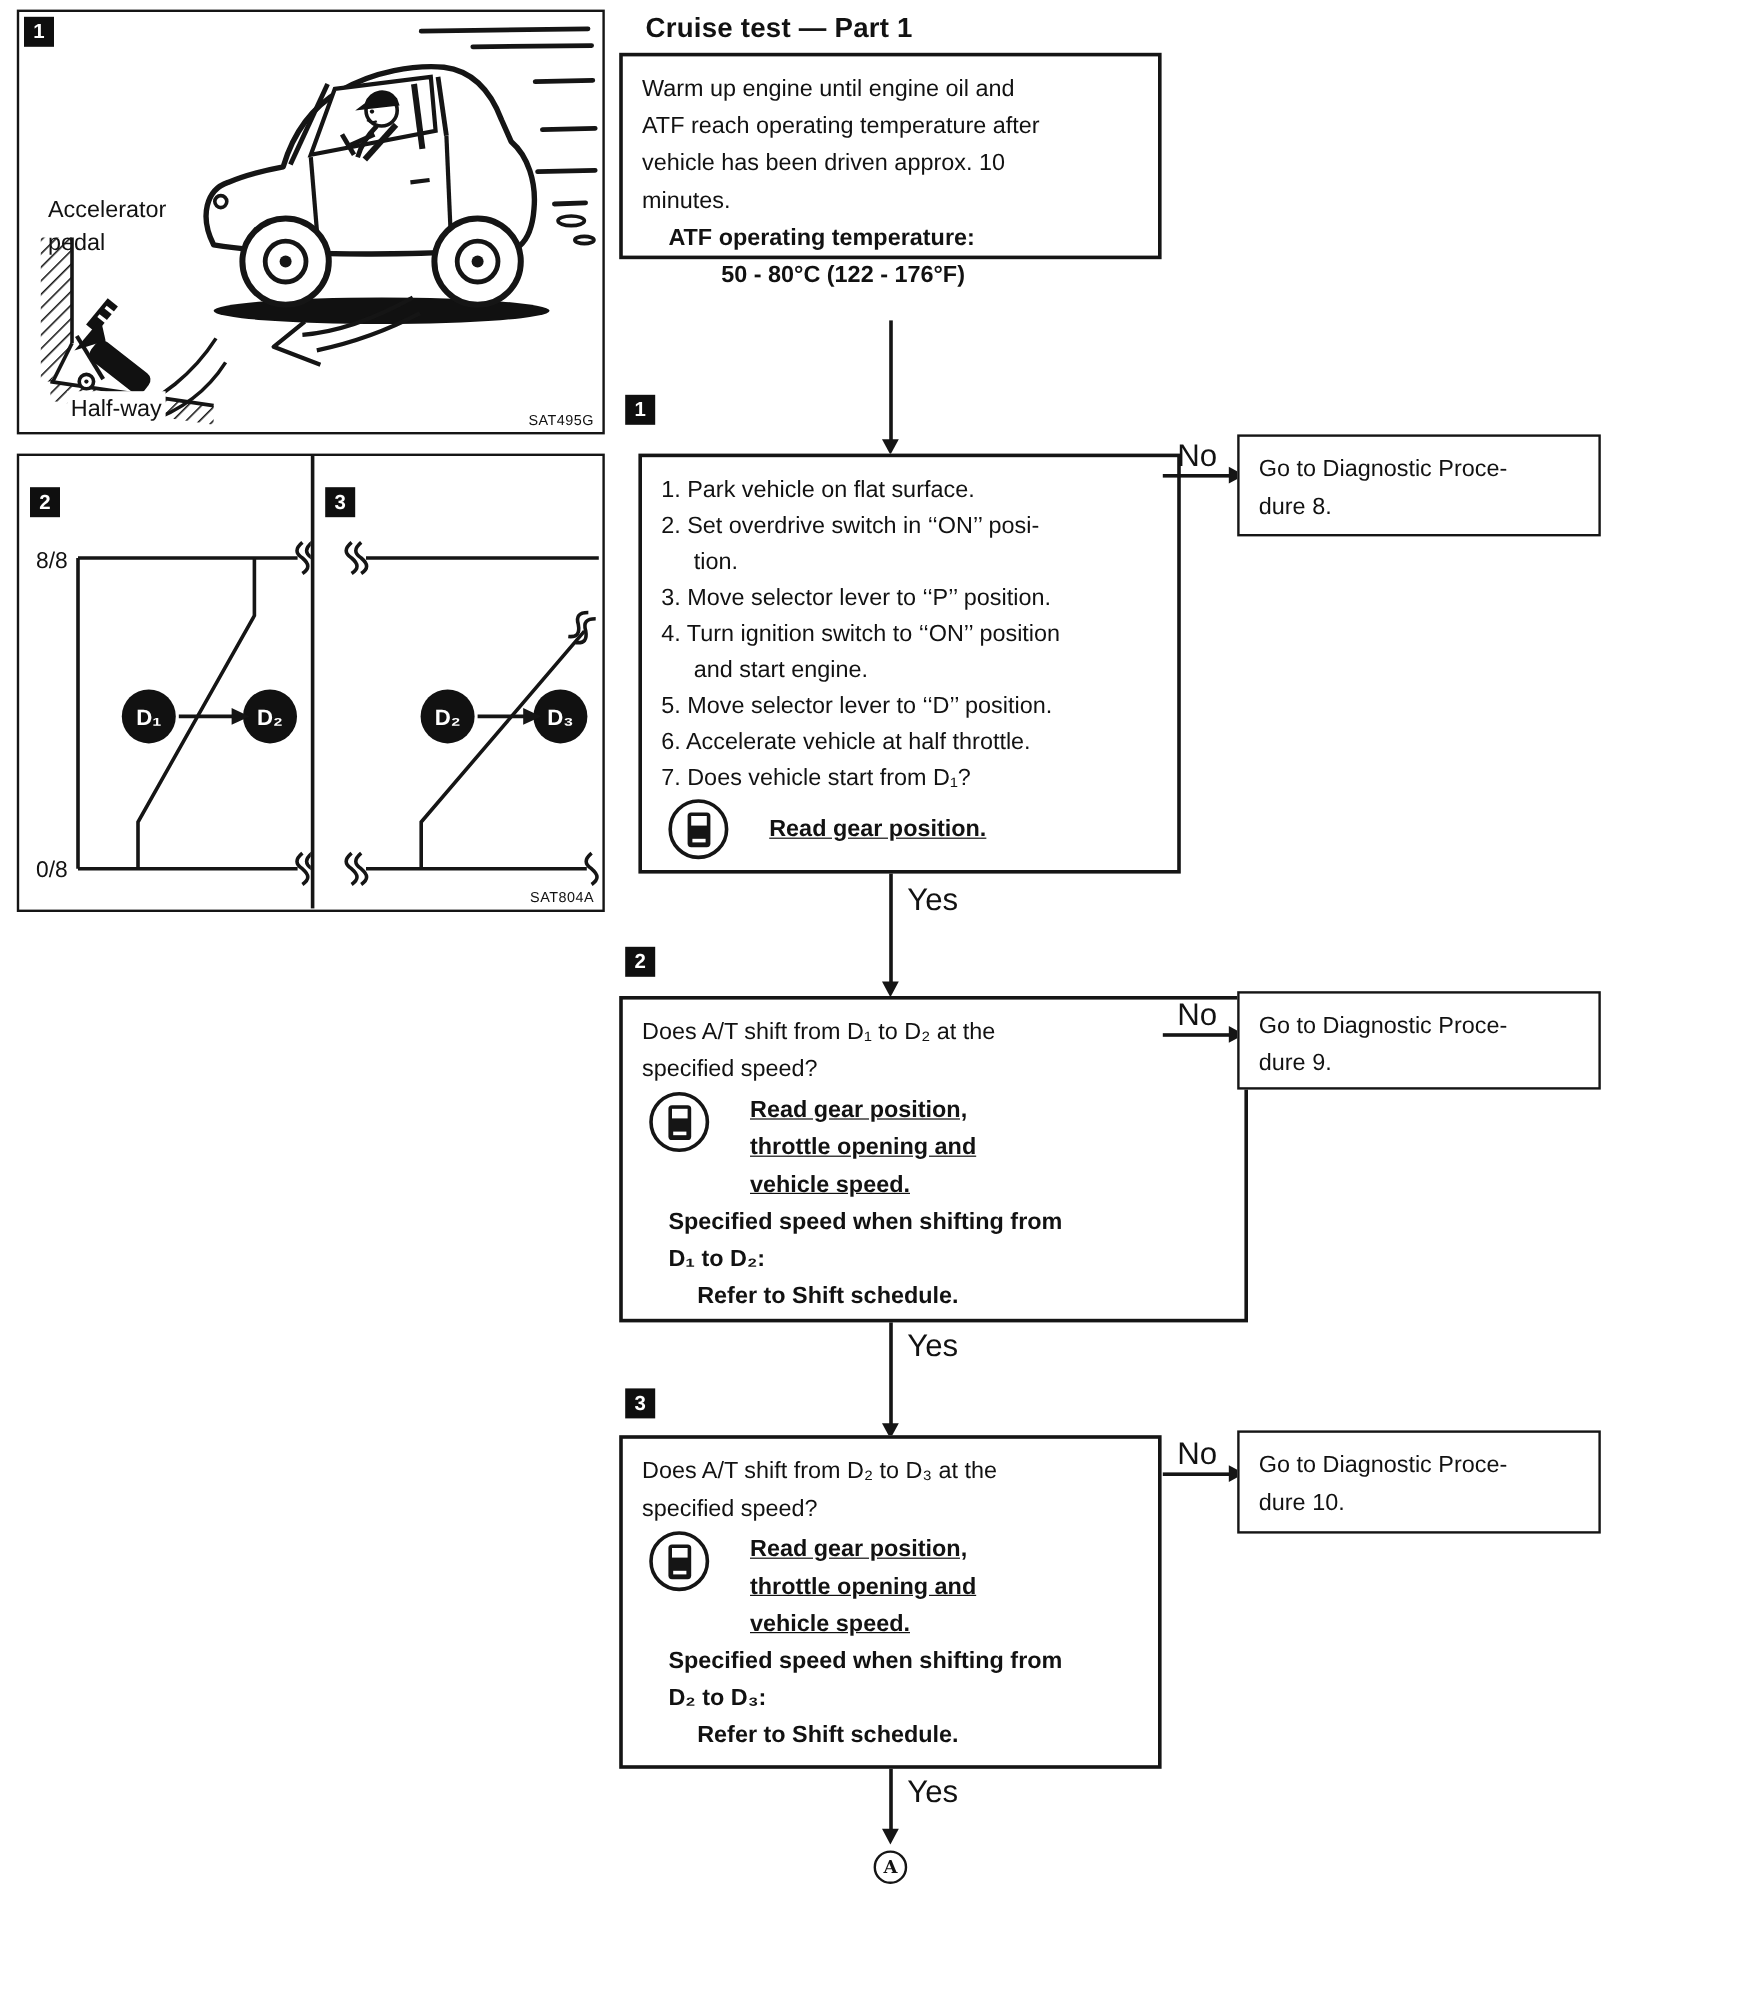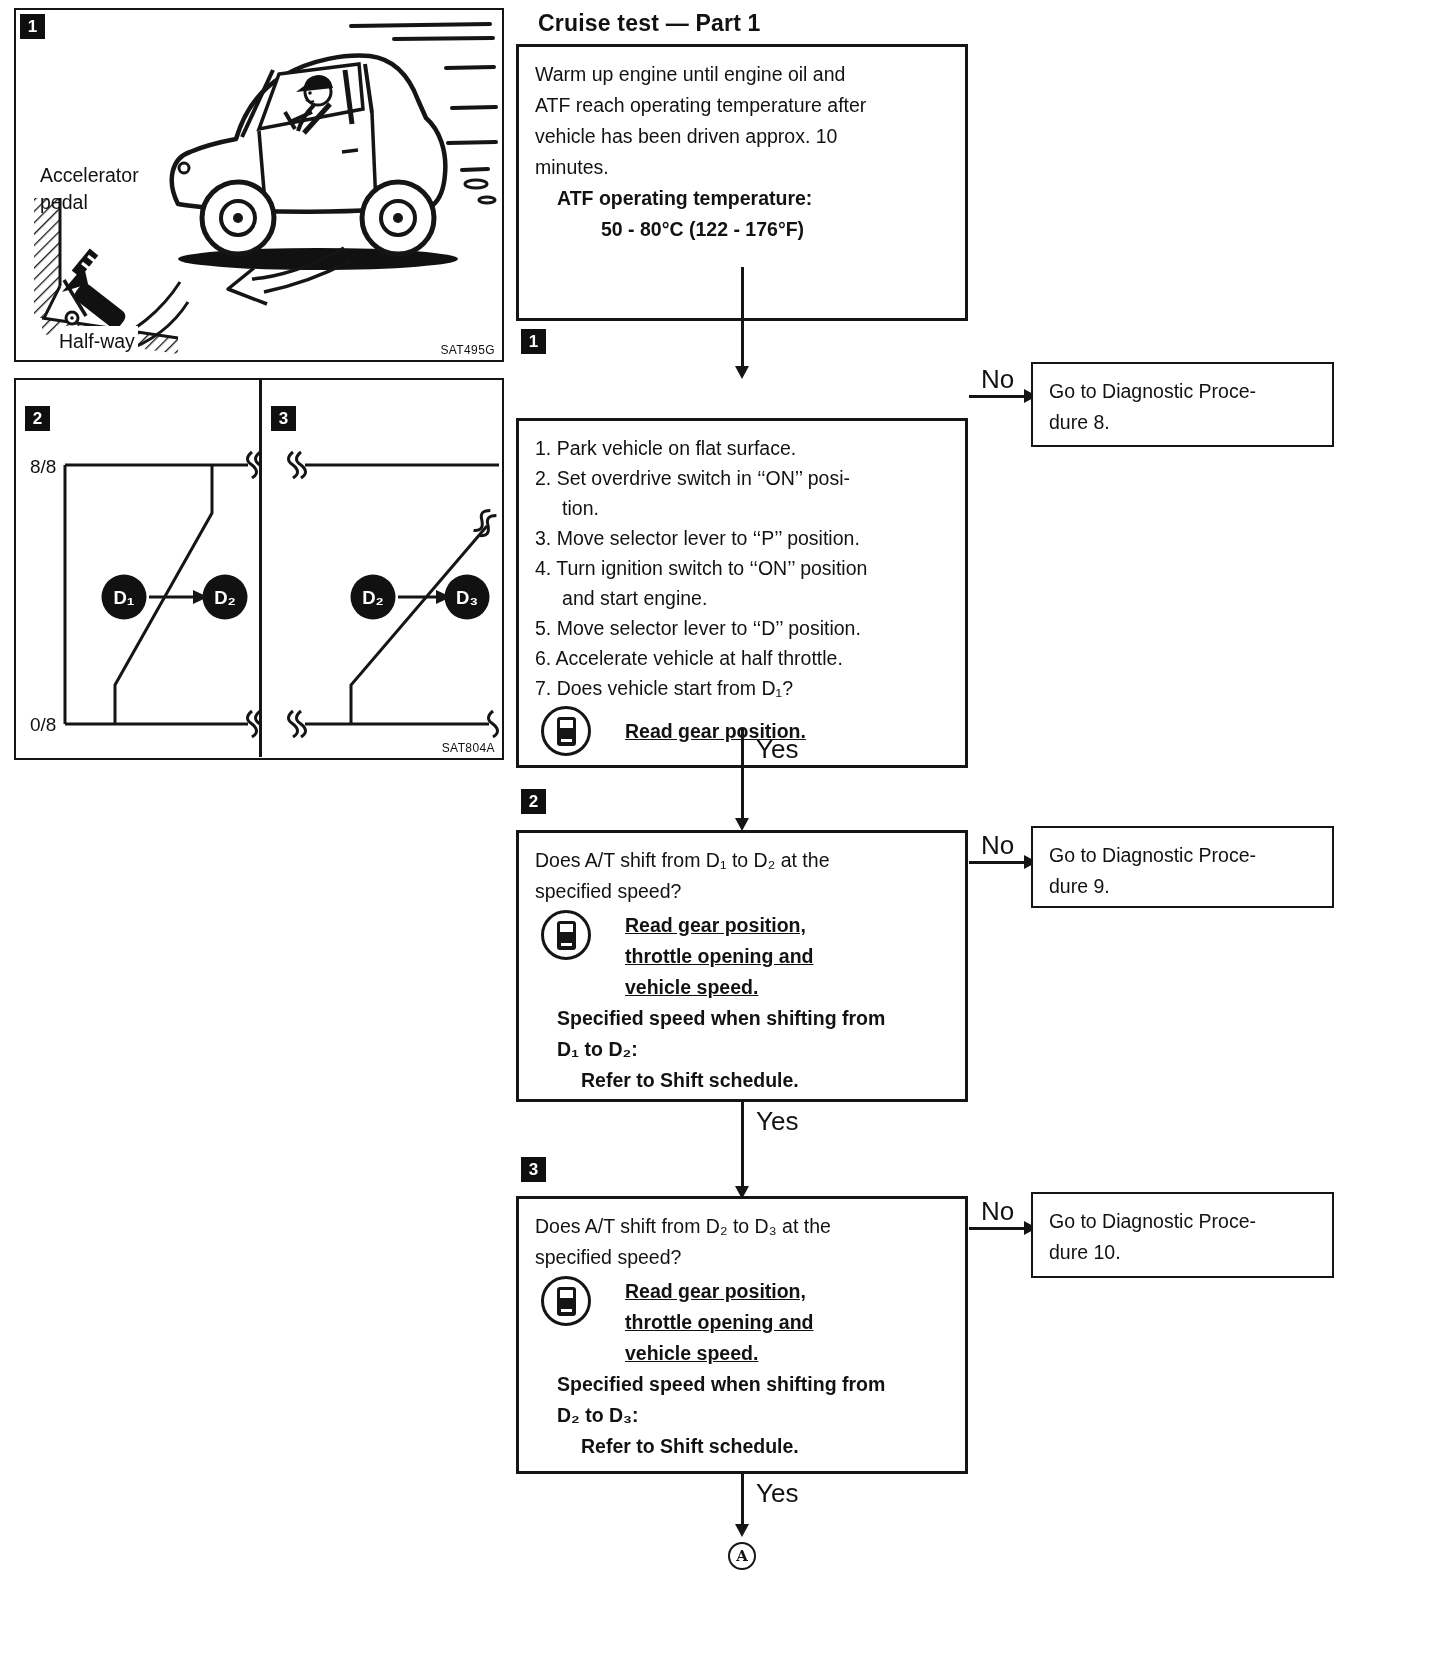--- a/index.html
+++ b/index.html
@@ -193,35 +193,35 @@
     <polygon points="175,210 190,217 175,224" fill="#151515"></polygon>
     <text class="gear-label" x="112" y="224" text-anchor="middle">D₂</text>
     <text class="gear-label" x="206" y="224" text-anchor="middle">D₃</text>
   </svg>
 
   <div class="code">SAT804A</div>
 </div>
 
 <div class="abs title" style="left:538px;top:10px;text-align:center;">Cruise test — Part 1</div>
 
-<div class="fbox" style="left:516px;top:44px;width:452px;height:277px;">
+<div class="fbox" style="left:516px;top:44px;width:452px;height:172px;">
   <div class="txt">Warm up engine until engine oil and
 ATF reach operating temperature after
 vehicle has been driven approx. 10
 minutes.</div>
   <div class="txt bold" style="margin-left:22px;">ATF operating temperature:</div>
   <div class="txt bold" style="margin-left:66px;">50 - 80°C (122 - 176°F)</div>
 </div>
 
 <div class="vline" style="left:741px;top:267px;height:100px;"></div>
 <div class="arr-down" style="left:735px;top:366px;"></div>
 
 <div class="badge" style="left:521px;top:329px;">1</div>
 
-<div class="fbox" style="left:516px;top:378px;width:452px;height:350px;margin-top:40px;">
+<div class="fbox" style="left:532px;top:378px;width:452px;height:350px;">
   <div class="txt tight">1. Park vehicle on flat surface.
 2. Set overdrive switch in ‘‘ON’’ posi-
      tion.
 3. Move selector lever to ‘‘P’’ position.
 4. Turn ignition switch to ‘‘ON’’ position
      and start engine.
 5. Move selector lever to ‘‘D’’ position.
 6. Accelerate vehicle at half throttle.
 7. Does vehicle start from D₁?</div>
   <div class="icon-row center">
@@ -242,21 +242,21 @@
   <div class="txt">Go to Diagnostic Proce-
 dure 8.</div>
 </div>
 
 <div class="vline" style="left:741px;top:728px;height:92px;"></div>
 <div class="branch-label" style="left:756px;top:734px;">Yes</div>
 <div class="arr-down" style="left:735px;top:818px;"></div>
 
 <div class="badge" style="left:521px;top:789px;">2</div>
 
-<div class="fbox" style="left:516px;top:830px;width:452px;height:272px;">
+<div class="fbox" style="left:516px;top:830px;width:524px;height:272px;">
   <div class="txt">Does A/T shift from D₁ to D₂ at the
 specified speed?</div>
   <div class="icon-row">
     <div class="device-icon">
       <div class="dev-body">
           <div class="dev-screen"></div>
           <div class="dev-base"></div>
         </div>
     </div>
     <div class="txt bold note">Read gear position,

